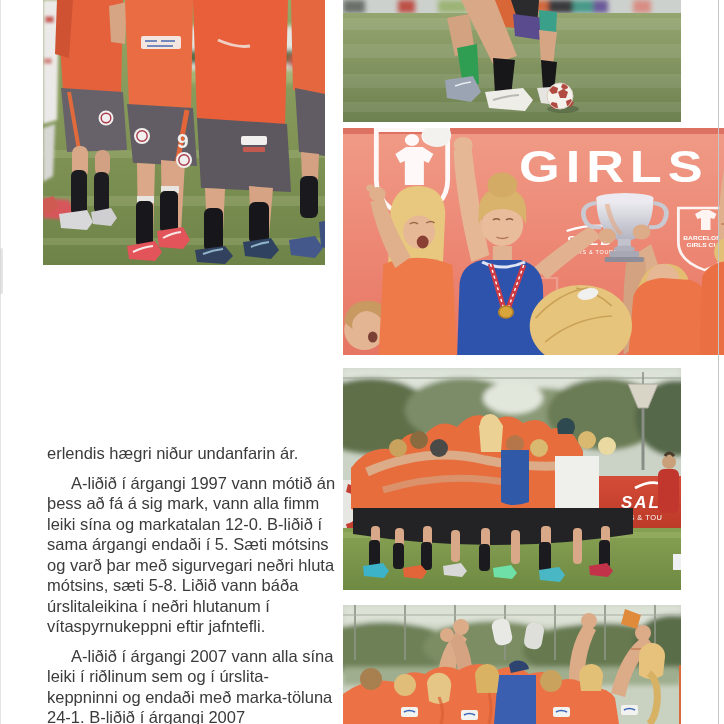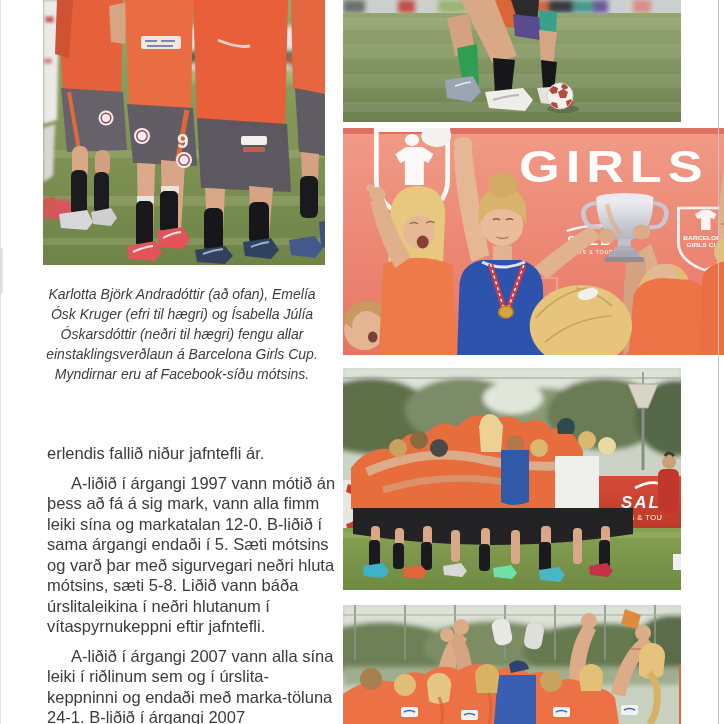--- a/index.html
+++ b/index.html
@@ -467,24 +467,23 @@
           <path d="M61,107 q5,-3 11,0"></path>
             <path d="M121,110 q5,-3 11,0"></path>
           <path d="M213,107 q5,-3 11,0"></path>
             <path d="M281,105 q5,-3 11,0"></path>
         </g>
         <rect x="336" y="60" width="2" height="59" fill="#d96a3a"></rect>
       </g>
     </svg>
   </figure>
 
-  <div class="caption">Karlotta Björk Andradóttir (að ofan), Emelía Ósk Kruger (efri til hægri) og Ísabella Júlía Óskarsdóttir (neðri til hægri) fengu allar einstaklingsverðlaun á Barcelona Girls Cup. Myndirnar eru af Facebook-síðu mótsins.</div>
 
   <div class="article">
-    <p>erlendis fallið niður jafntefli ár.</p>
+    <p>erlendis hægri niður undanfarin ár.</p>
     <p>A-liðið í árgangi 1997 vann mótið án þess að fá á sig mark, vann alla fimm leiki sína og markatalan 12-0. B-liðið í sama árgangi endaði í 5. Sæti mótsins og varð þar með sigurvegari neðri hluta mótsins, sæti 5-8. Liðið vann báða úrslitaleikina í neðri hlutanum í vítaspyrnukeppni eftir jafntefli.</p>
     <p>A-liðið í árgangi 2007 vann alla sína leiki í riðlinum sem og í úrslita-keppninni og endaði með marka-töluna 24-1. B-liðið í árgangi 2007</p>
   </div>
 
   <div class="edge-right"></div>
   <div class="edge-left"></div>
   <div class="scan-smudge"></div>
 </div>
 
 </body></html>

